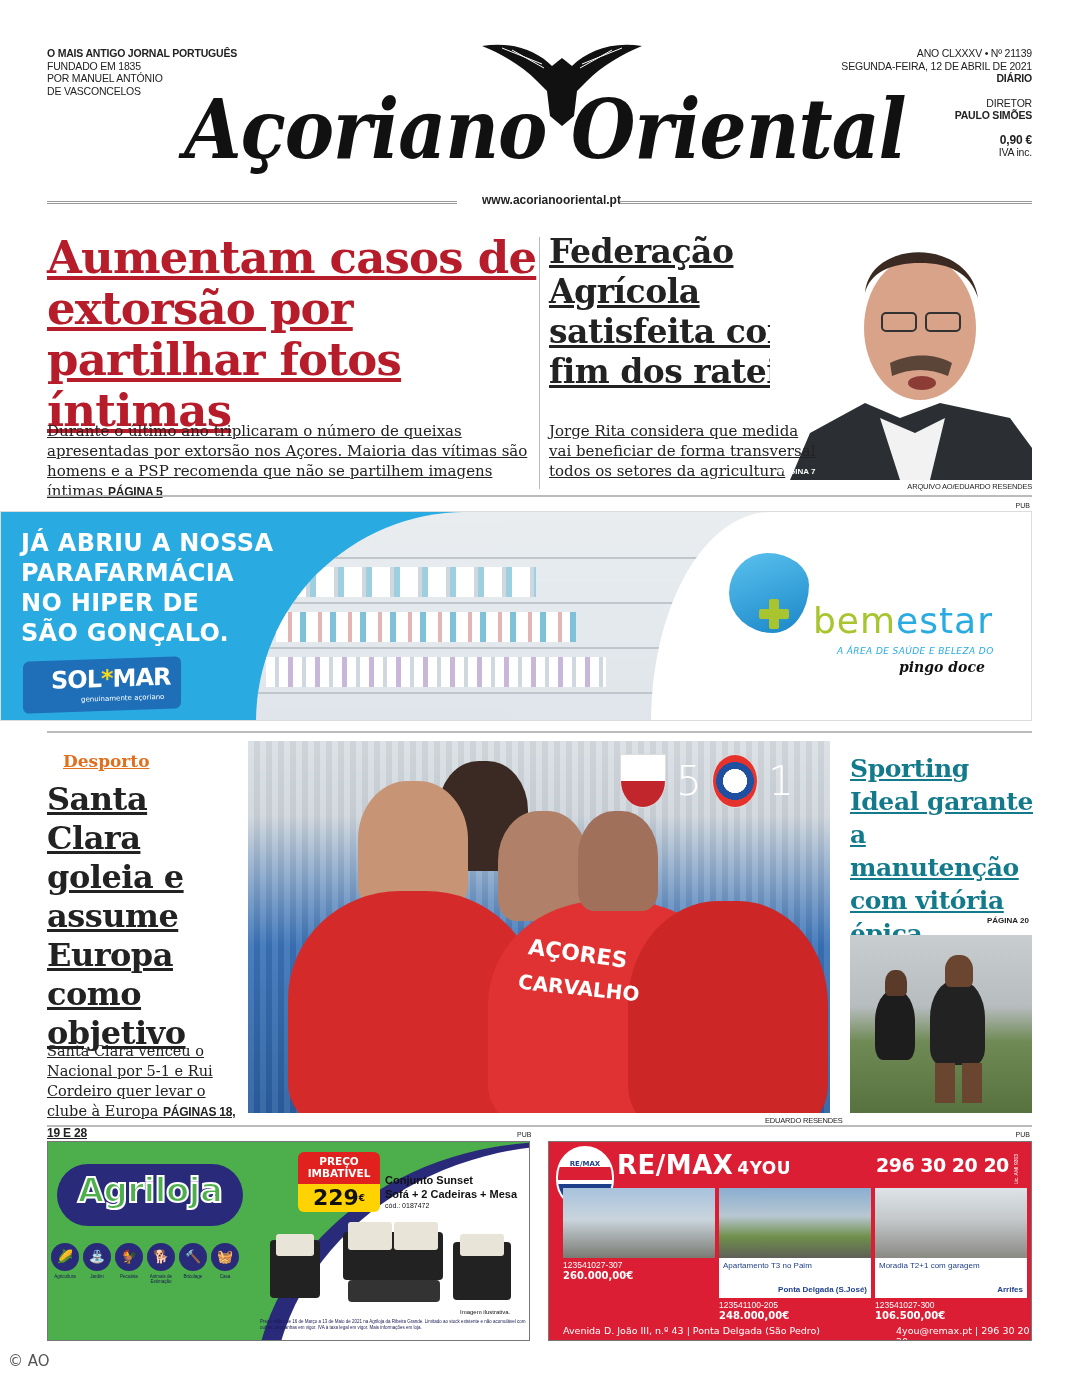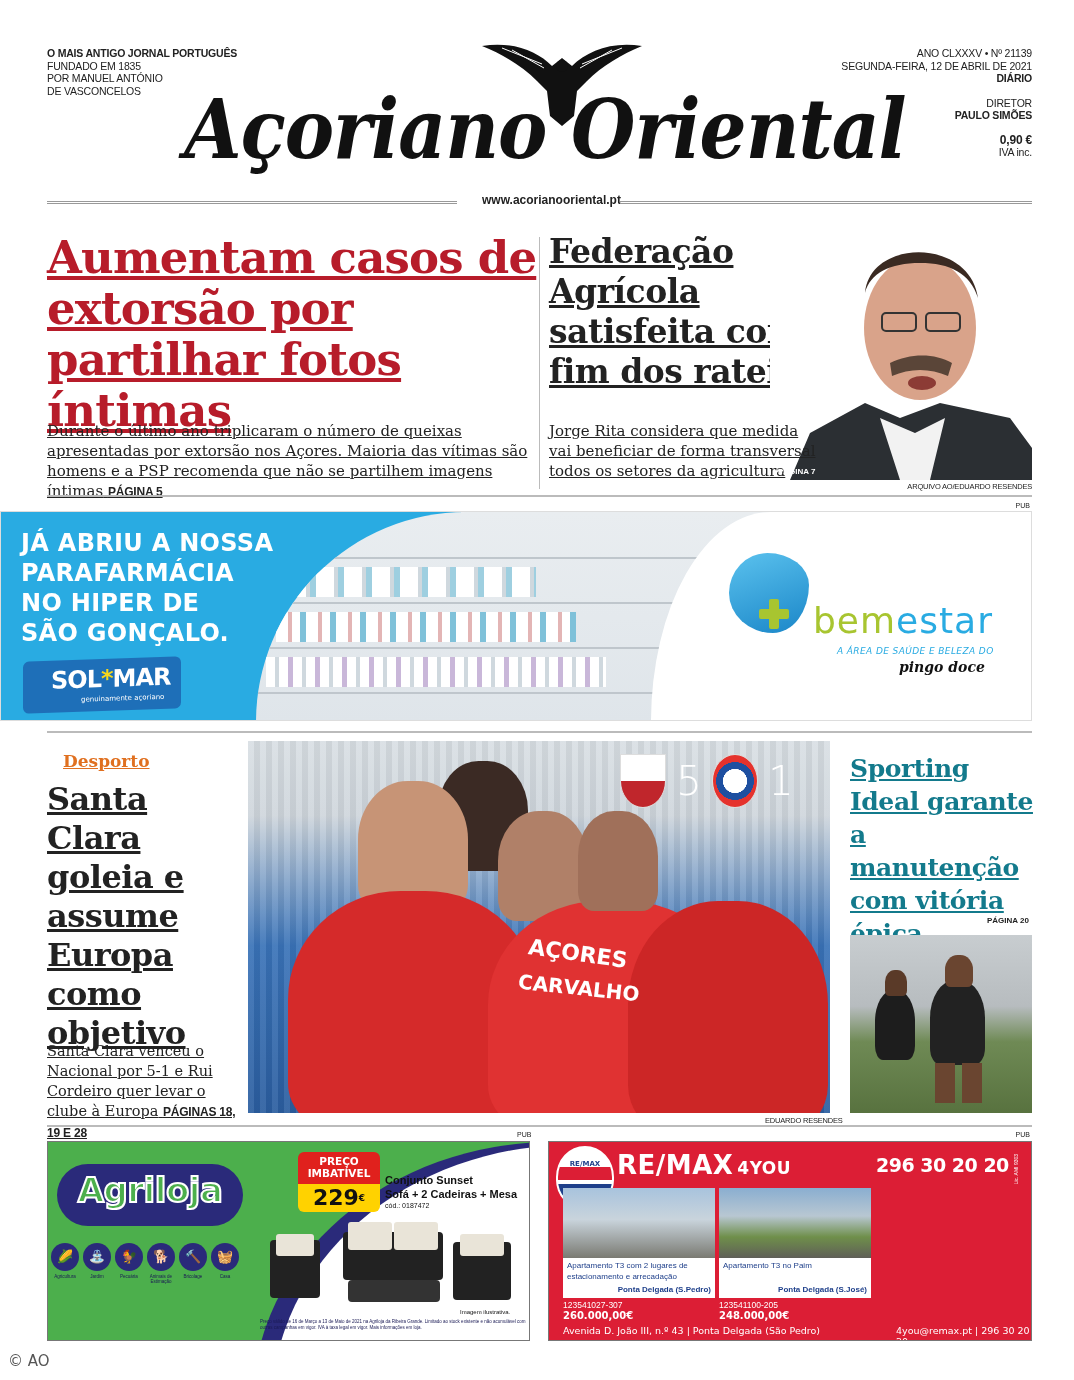--- a/index.html
+++ b/index.html
@@ -310,28 +310,33 @@
 <div class="abs ad3">
   <div class="balloon">
       <span>RE/MAX</span>
     </div>
   <div class="brand"><span>RE/MAX</span><small>4YOU</small></div>
   <div class="phone">296 30 20 20</div>
   <div class="lic">Lic. AMI 9303</div>
 
   <div class="card" style="left:14px;">
     <div class="img"></div>
-    <div class="cap"><span>Apartamento T3 com 2 lugares de estacionamento e arrecadação</span><span class="loc">Ponta Delgada (S.Pedro)</span></div>
     <div class="ref">123541027-307</div>
     <div class="price">260.000,00€</div>
   </div>
   <div class="card" style="left:170px;">
     <div class="img" style="background:linear-gradient(180deg,#8aaed0 0%,#b8c7d2 40%,#6f8f4a 70%,#5f5f58 100%);"></div>
     <div class="cap"><span>Apartamento T3 no Paim</span><span class="loc">Ponta Delgada (S.José)</span></div>
     <div class="ref">123541100-205</div>
     <div class="price">248.000,00€</div>
   </div>
+  <div class="card" style="left:326px;">
+    <div class="img" style="background:linear-gradient(180deg,#dde3e8 0%,#c4c8ca 45%,#8a8a84 100%);"></div>
+    <div class="cap"><span>Moradia T2+1 com garagem</span><span class="loc">Arrifes</span></div>
+    <div class="ref">123541027-300</div>
+    <div class="price">106.500,00€</div>
+  </div>
 
   <div class="foot" style="left:14px;">Avenida D. João III, n.º 43 | Ponta Delgada (São Pedro)</div>
   <div class="foot" style="left:330px;margin-left:17px;">4you@remax.pt | 296 30 20 20</div>
 </div>
 
 <div class="abs copyright">© AO</div>
 
 </body></html>

